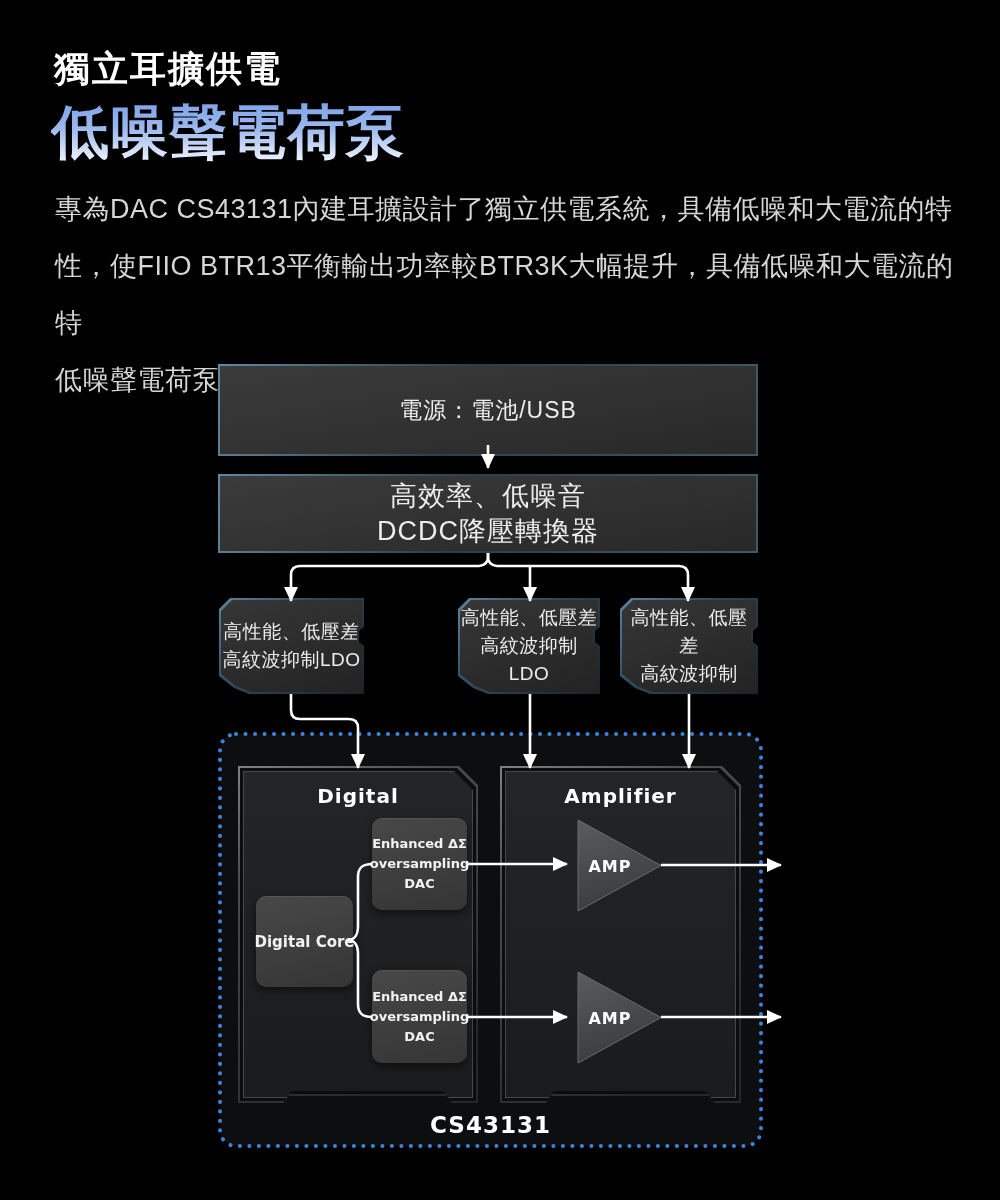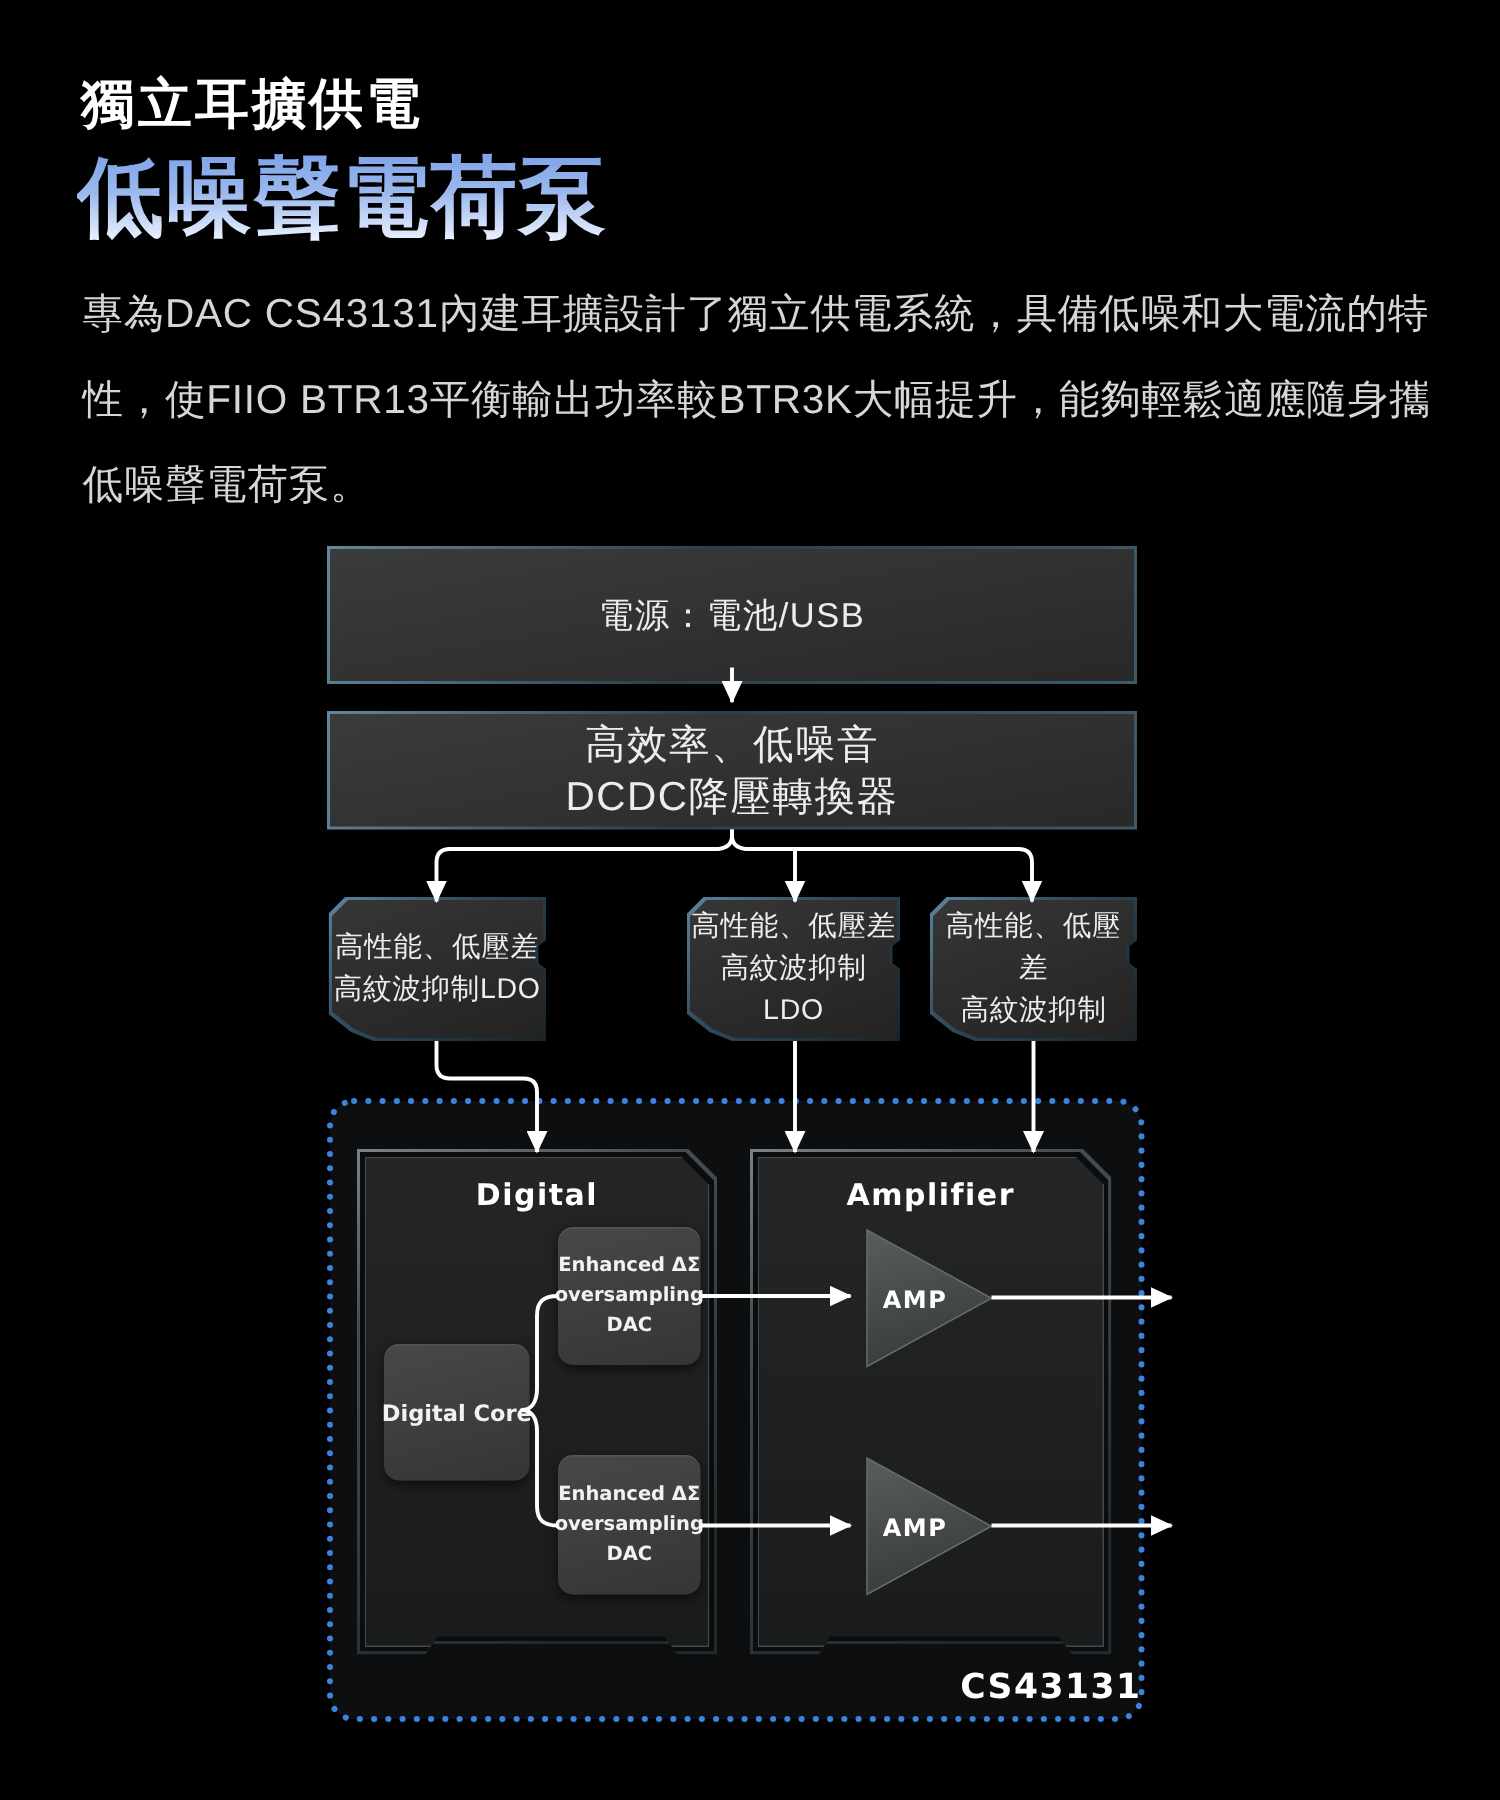--- a/index.html
+++ b/index.html
@@ -45,37 +45,37 @@
              letter-spacing:1px;font-family:"DejaVu Sans","Liberation Sans",sans-serif;}
   
   .chipbox{position:absolute;border-radius:10px;
            background:linear-gradient(165deg,#484848 0%,#353535 100%);
            box-shadow:0 3px 8px rgba(0,0,0,.55), inset 0 1px 0 rgba(255,255,255,.08);
            display:flex;flex-direction:column;align-items:center;justify-content:center;
            color:#f2f2f2;font-weight:700;text-align:center;
            font-family:"DejaVu Sans","Liberation Sans",sans-serif;}
   .chipbox .s{font-size:13px;line-height:20px;}
   .corelbl{font-size:15px;white-space:nowrap;}
-  .cslabel{position:absolute;left:220px;top:1112px;width:541px;text-align:right;
+  .cslabel{position:absolute;left:220px;top:1112px;width:541px;text-align:center;
            font-size:23px;font-weight:700;color:#ffffff;letter-spacing:1px;
            font-family:"DejaVu Sans","Liberation Sans",sans-serif;}
   svg{display:block;}
   .overlay{pointer-events:none;}
 </style>
 </head>
 <body>
 
 <div class="stage">
 
   <h1 class="title1">獨立耳擴供電</h1>
   <h2 class="title2">低噪聲電荷泵</h2>
 
   <div class="para">
     <div>專為DAC CS43131內建耳擴設計了獨立供電系統，具備低噪和大電流的特</div>
-    <div>性，使FIIO BTR13平衡輸出功率較BTR3K大幅提升，能夠輕鬆適應隨身攜</div>
+    <div>性，使FIIO BTR13平衡輸出功率較BTR3K大幅提升，具備低噪和大電流的特</div>
     <div>低噪聲電荷泵。</div>
   </div>
 
   <svg class="abs" width="1000" height="1200">
     <rect x="220" y="734" width="541" height="412" rx="16" fill="#0c0e10" stroke="#3c83db" stroke-width="4" stroke-dasharray="0.1 9.4" stroke-linecap="round"></rect>
   </svg>
 
   <div class="panel" style="left:218px;top:364px;width:540px;height:92px">
     <div class="panel-in single">
       <span>電源：電池/USB</span>

